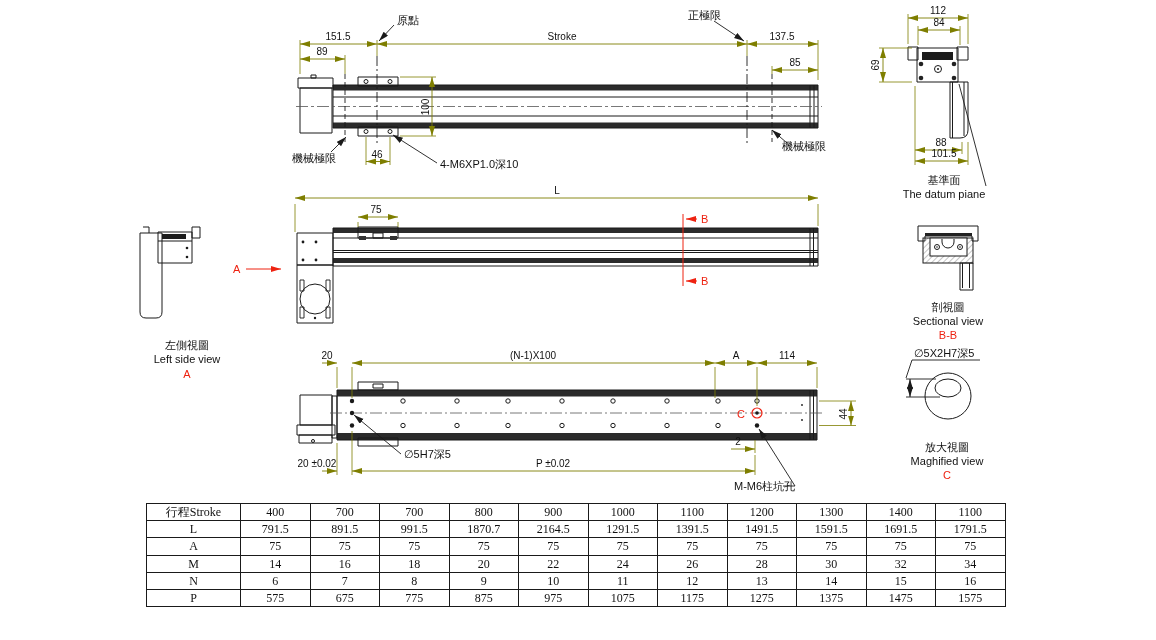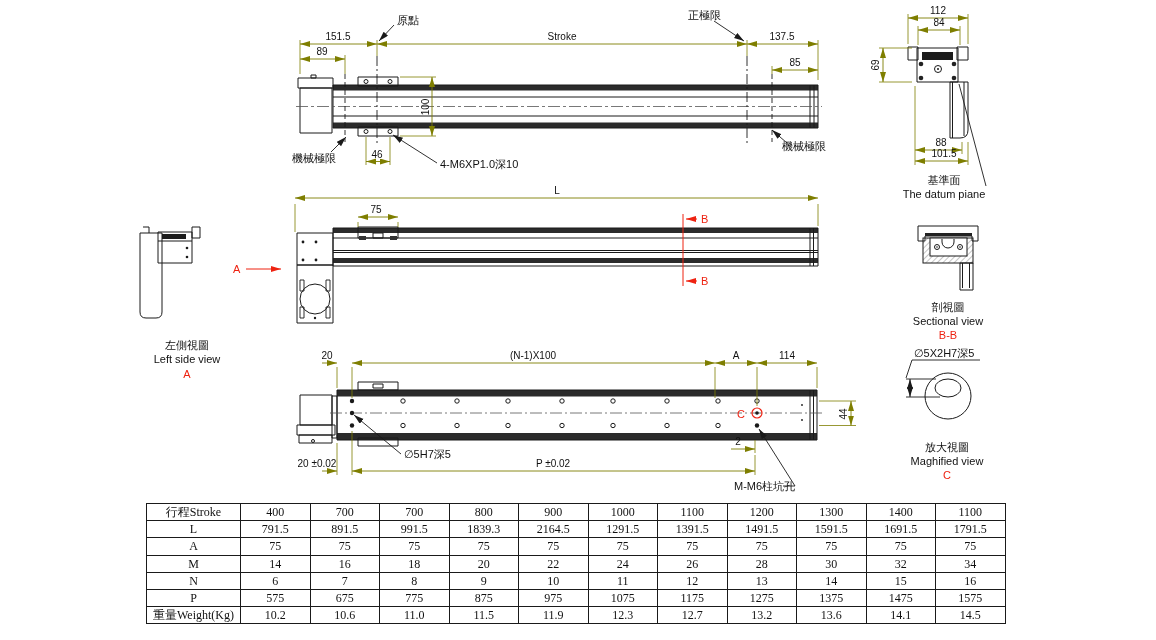--- a/index.html
+++ b/index.html
@@ -247,21 +247,21 @@
           <td>1200</td>
           <td>1300</td>
           <td>1400</td>
           <td>1100</td>
         </tr>
         <tr>
           <td>L</td>
           <td>791.5</td>
           <td>891.5</td>
           <td>991.5</td>
-          <td>1839.3</td>
+          <td>1870.7</td>
           <td>2164.5</td>
           <td>1291.5</td>
           <td>1391.5</td>
           <td>1491.5</td>
           <td>1591.5</td>
           <td>1691.5</td>
           <td>1791.5</td>
         </tr>
         <tr>
           <td>A</td>
@@ -312,29 +312,15 @@
           <td>775</td>
           <td>875</td>
           <td>975</td>
           <td>1075</td>
           <td>1175</td>
           <td>1275</td>
           <td>1375</td>
           <td>1475</td>
           <td>1575</td>
         </tr>
-        <tr>
-          <td>重量Weight(Kg)</td>
-          <td>10.2</td>
-          <td>10.6</td>
-          <td>11.0</td>
-          <td>11.5</td>
-          <td>11.9</td>
-          <td>12.3</td>
-          <td>12.7</td>
-          <td>13.2</td>
-          <td>13.6</td>
-          <td>14.1</td>
-          <td>14.5</td>
-        </tr>
       </tbody>
 </table>
 </div>
 
 </body></html>

